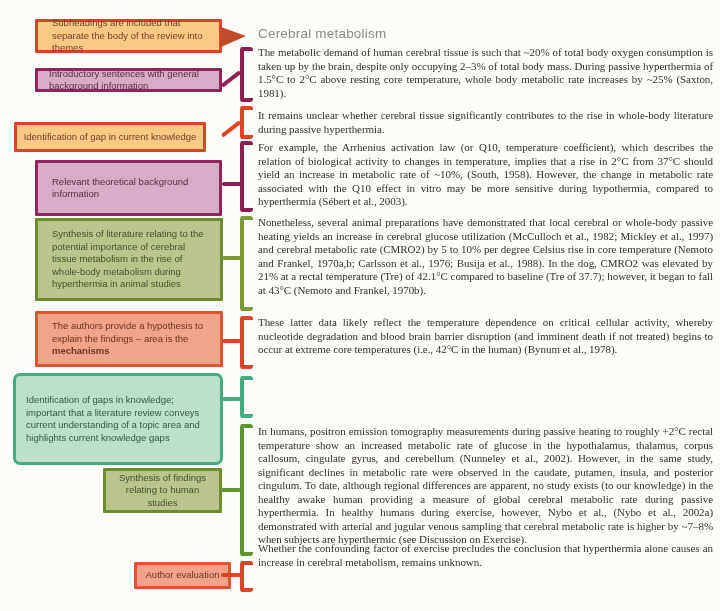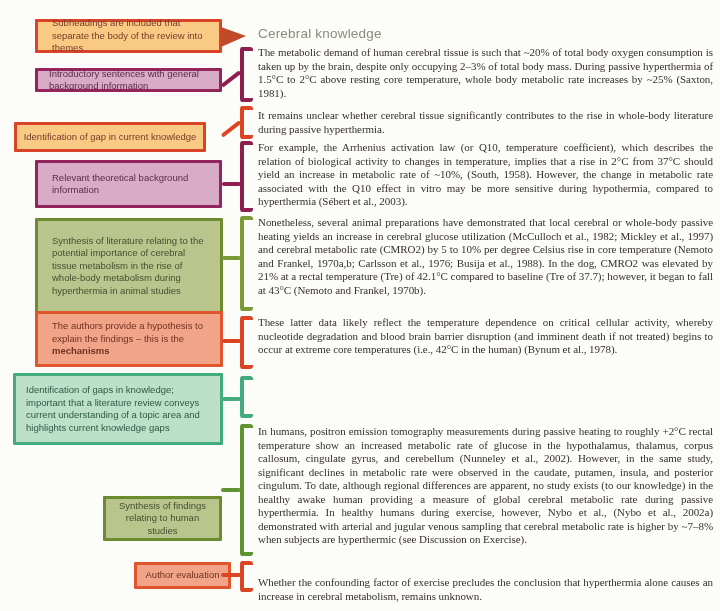--- a/index.html
+++ b/index.html
@@ -78,37 +78,37 @@
   </div>
 
   <div class="abox th-pink" style="left:35px; top:68px; width:187px; height:24px; padding:0 8px 0 11px;">
     <div class="inner">Introductory sentences with general background information</div>
   </div>
 
   <div class="abox th-orange" style="left:14px; top:122px; width:192px; height:30px; padding:0 6px;">
     <div class="inner t-center">Identification of gap in current knowledge</div>
   </div>
 
-  <div class="abox th-pink" style="left:35px; top:160px; width:187px; height:48px; padding:0 8px 0 14px;">
+  <div class="abox th-pink" style="left:35px; top:160px; width:187px; height:56px; padding:0 8px 0 14px;">
     <div class="inner">Relevant theoretical background information</div>
   </div>
 
-  <div class="abox th-olive" style="left:35px; top:218px; width:188px; height:96px; padding:0 8px 0 14px;">
+  <div class="abox th-olive" style="left:35px; top:218px; width:188px; height:83px; padding:0 8px 0 14px;">
     <div class="inner">Synthesis of literature relating to the potential importance of cerebral tissue metabolism in the rise of whole-body metabolism during hyperthermia in animal studies</div>
   </div>
 
   <div class="abox th-salmon" style="left:35px; top:311px; width:188px; height:56px; padding:0 8px 0 14px;">
-    <div class="inner"><span>The authors provide a hypothesis to explain the findings – this is the </span><b>mechanisms</b></div>
+    <div class="inner"><span>The authors provide a hypothesis to explain the findings – area is the </span><b>mechanisms</b></div>
   </div>
 
-  <div class="abox th-mint" style="left:13px; top:373px; width:210px; height:72px; padding:0 6px 0 10px;">
+  <div class="abox th-mint" style="left:13px; top:373px; width:210px; height:92px; padding:0 6px 0 10px;border-radius:7px;">
     <div class="inner">Identification of gaps in knowledge; important that a literature review conveys current understanding of a topic area and highlights current knowledge gaps</div>
   </div>
 
-  <div class="abox th-olive" style="left:103px; top:496px; width:119px; height:45px; padding:0 4px;">
+  <div class="abox th-olive" style="left:103px; top:468px; width:119px; height:45px; padding:0 4px;">
     <div class="inner t-center">Synthesis of findings relating to human studies</div>
   </div>
 
   <div class="abox th-salmon" style="left:134px; top:562px; width:97px; height:27px; padding:0 4px;">
     <div class="inner t-center">Author evaluation</div>
   </div>
 
   <div class="arrow"></div>
 
   <div class="conn cn-maroon diag" style="left:222px; top:84px; width:23px; transform:rotate(-38deg);"></div>
@@ -122,23 +122,23 @@
 
   <div class="bracket bk-maroon" style="top:47px;  height:55px;"></div>
   <div class="bracket bk-orange" style="top:106px; height:33px;"></div>
   <div class="bracket bk-maroon" style="top:141px; height:71px;"></div>
   <div class="bracket bk-olive" style="top:216px; height:95px;"></div>
   <div class="bracket bk-orange" style="top:316px; height:53px;"></div>
   <div class="bracket bk-teal" style="top:376px; height:42px;"></div>
   <div class="bracket bk-green" style="top:424px; height:132px;"></div>
   <div class="bracket bk-orange" style="top:561px; height:31px;"></div>
 
-  <div class="heading">Cerebral knowledge</div>
+  <div class="heading">Cerebral metabolism</div>
 
   <p class="para" style="top:46px;">The metabolic demand of human cerebral tissue is such that ~20% of total body oxygen consumption is taken up by the brain, despite only occupying 2–3% of total body mass. During passive hyperthermia of 1.5°C to 2°C above resting core temperature, whole body metabolic rate increases by ~25% (Saxton, 1981).</p>
   <p class="para" style="top:109px;">It remains unclear whether cerebral tissue significantly contributes to the rise in whole-body literature during passive hyperthermia.</p>
   <p class="para" style="top:141px;">For example, the Arrhenius activation law (or Q10, temperature coefficient), which describes the relation of biological activity to changes in temperature, implies that a rise in 2°C from 37°C should yield an increase in metabolic rate of ~10%, (South, 1958). However, the change in metabolic rate associated with the Q10 effect in vitro may be more sensitive during hypothermia, compared to hyperthermia (Sébert et al., 2003).</p>
   <p class="para" style="top:216px;">Nonetheless, several animal preparations have demonstrated that local cerebral or whole-body passive heating yields an increase in cerebral glucose utilization (McCulloch et al., 1982; Mickley et al., 1997) and cerebral metabolic rate (CMRO2) by 5 to 10% per degree Celsius rise in core temperature (Nemoto and Frankel, 1970a,b; Carlsson et al., 1976; Busija et al., 1988). In the dog, CMRO2 was elevated by 21% at a rectal temperature (Tre) of 42.1°C compared to baseline (Tre of 37.7); however, it began to fall at 43°C (Nemoto and Frankel, 1970b).</p>
   <p class="para" style="top:316px;">These latter data likely reflect the temperature dependence on critical cellular activity, whereby nucleotide degradation and blood brain barrier disruption (and imminent death if not treated) begins to occur at extreme core temperatures (i.e., 42°C in the human) (Bynum et al., 1978).</p>
   <p class="para" style="top:425px;">In humans, positron emission tomography measurements during passive heating to roughly +2°C rectal temperature show an increased metabolic rate of glucose in the hypothalamus, thalamus, corpus callosum, cingulate gyrus, and cerebellum (Nunneley et al., 2002). However, in the same study, significant declines in metabolic rate were observed in the caudate, putamen, insula, and posterior cingulum. To date, although regional differences are apparent, no study exists (to our knowledge) in the healthy awake human providing a measure of global cerebral metabolic rate during passive hyperthermia. In healthy humans during exercise, however, Nybo et al., (Nybo et al., 2002a) demonstrated with arterial and jugular venous sampling that cerebral metabolic rate is higher by ~7–8% when subjects are hyperthermic (see Discussion on Exercise).</p>
-  <p class="para" style="top:576px;">Whether the confounding factor of exercise precludes the conclusion that hyperthermia alone causes an increase in cerebral metabolism, remains unknown.</p>
+  <p class="para" style="top:542px;">Whether the confounding factor of exercise precludes the conclusion that hyperthermia alone causes an increase in cerebral metabolism, remains unknown.</p>
 
 </div>
 
 </body></html>

